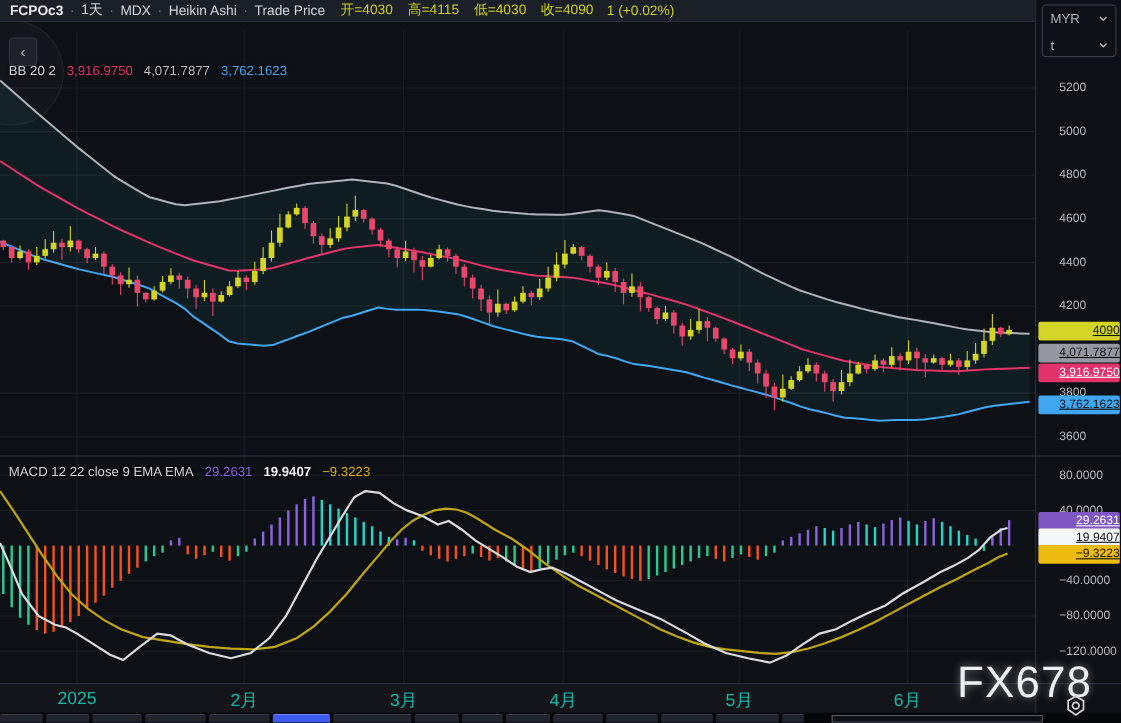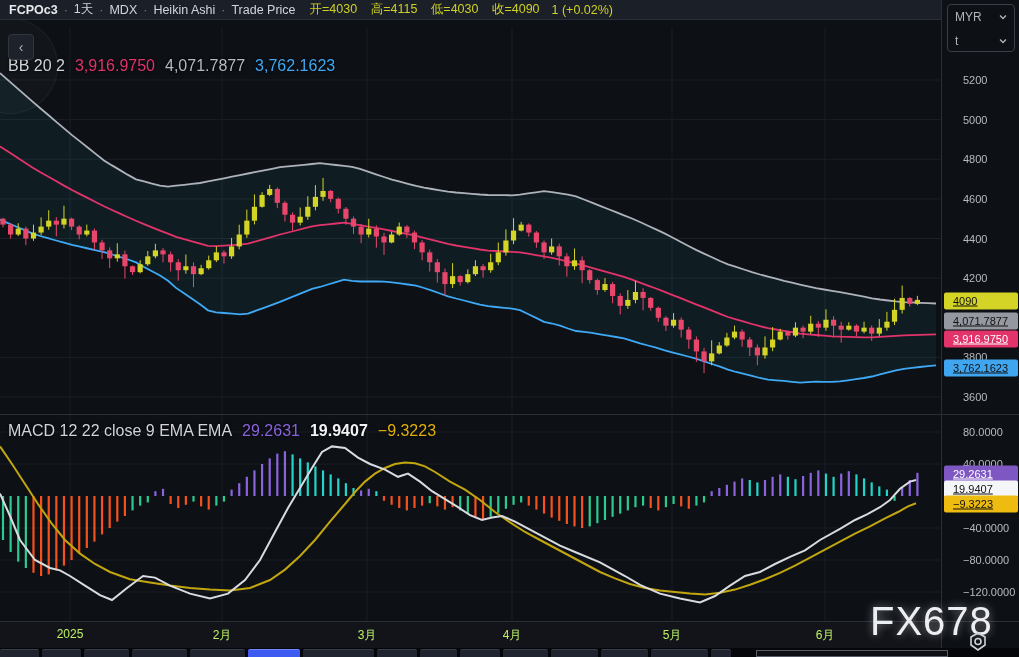--- a/index.html
+++ b/index.html
@@ -12,52 +12,52 @@
              background:#1b1f27; border-bottom:1px solid #2a2e39;
              display:flex; align-items:center; padding-left:9px;
              font-size:12.5px; color:#d1d4dc; white-space:nowrap; z-index:30; }
   #toolbar .sep { color:#787b86; margin:0 6px; }
   #toolbar .sym { font-weight:bold; color:#e8eaed; }
   #toolbar .ohlc { color:#ced025; margin-left:14px; }
   #toolbar .ohlc span { margin-right:10px; }
   #toolbar .chg { color:#ced025; margin-left:2px; }
 
   
-  .legend { position:absolute; left:8px; font-size:16px; color:#d1d4dc; z-index:25;
+  .legend { position:absolute; left:8px; font-size:12px; color:#d1d4dc; z-index:25;
             display:flex; gap:10px; align-items:center; text-shadow:0 0 3px #000; }
   #bb-legend { top:57px; }
   #macd-legend { top:422px; }
   .v-pink  { color:#e2336b; }
   .v-gray  { color:#b5b9c2; }
   .v-blue  { color:#3fa9f5; }
   .v-purp  { color:#8a63dd; }
   .v-white { color:#f2f3f5; font-weight:bold; }
   .v-yel   { color:#e2b007; }
 
   
   #back-btn { position:absolute; left:8px; top:34px; width:26px; height:26px; z-index:26;
               background:#1e222b; border:1px solid #31353f; border-radius:4px;
               color:#b2b5be; font-size:14px; line-height:24px; text-align:center; cursor:pointer; }
   #back-halo { position:absolute; left:-38px; top:18px; width:96px; height:96px; border-radius:50%;
                background:rgba(255,255,255,0.025); border:1px solid rgba(255,255,255,0.05); z-index:24; }
 
   
   #right-panel { position:absolute; left:941px; top:0; width:55px; height:657px;
-                 background:#0d1015; border-left:1px solid #2a2e39; z-index:20; }
+                 background:#0d1015; border-left:1px solid #2a2e39; z-index:20;text-align:right; }
   #currency-box { position:absolute; left:5px; top:4px; width:68px; height:48px;
                   border:1px solid #3a3e4a; border-radius:4px; color:#b2b5be; font-size:12px; }
   .dd-row { height:24px; display:flex; align-items:center; padding:0 7px; justify-content:space-between; cursor:pointer; }
   .chev { width:8px; height:8px; }
   .tick { position:absolute; left:21px; transform:translateY(-50%); font-size:11px; color:#b7bac1; }
   .chip { position:absolute; left:2px; width:74px; height:17px; border-radius:2px;
           font-size:11px; line-height:17px; padding-left:9px; transform:translateY(-50%);text-decoration:underline; }
 
   
   #time-axis { position:absolute; left:0; top:622px; width:941px; height:26px; background:#121419; z-index:15; }
-  .tlabel { position:absolute; top:5px; transform:translateX(-50%); font-size:12px; color:#bef264; }
+  .tlabel { position:absolute; top:5px; transform:translateX(-50%); font-size:16px; color:#14b8a6; }
 
   
   #strip { position:absolute; left:0; top:648px; width:1019px; height:9px; background:#05060a; z-index:31; }
   .seg { position:absolute; top:1px; height:8px; background:#20242e; border-top:1px solid #3a3e49; border-radius:2px 2px 0 0; cursor:pointer; }
   .seg.active { background:#3d5af1; border-top-color:#6e86ff; }
   #strip-box { position:absolute; top:2px; height:7px; background:#0c0e12; border:1px solid #585c66; cursor:pointer; }
 
   
   #watermark { position:absolute; left:870px; top:599px; font-size:40px; color:#eceef1;
                letter-spacing:1px; text-shadow:0 0 8px rgba(255,255,255,.45); z-index:40; }

